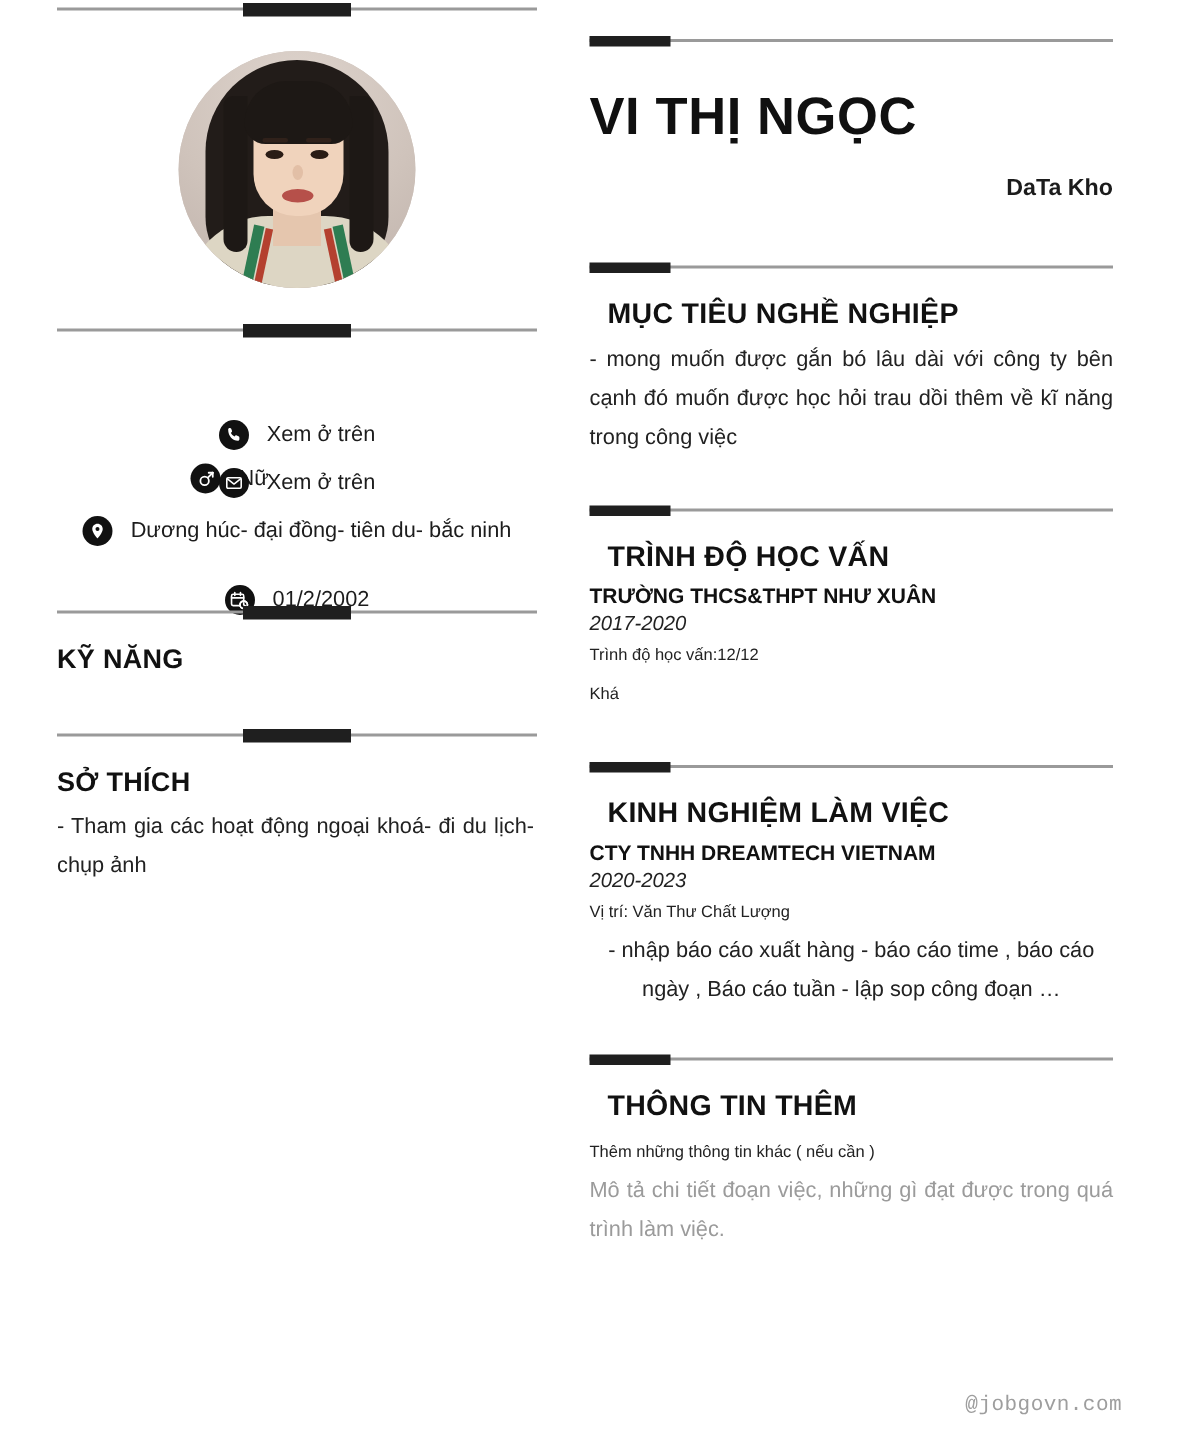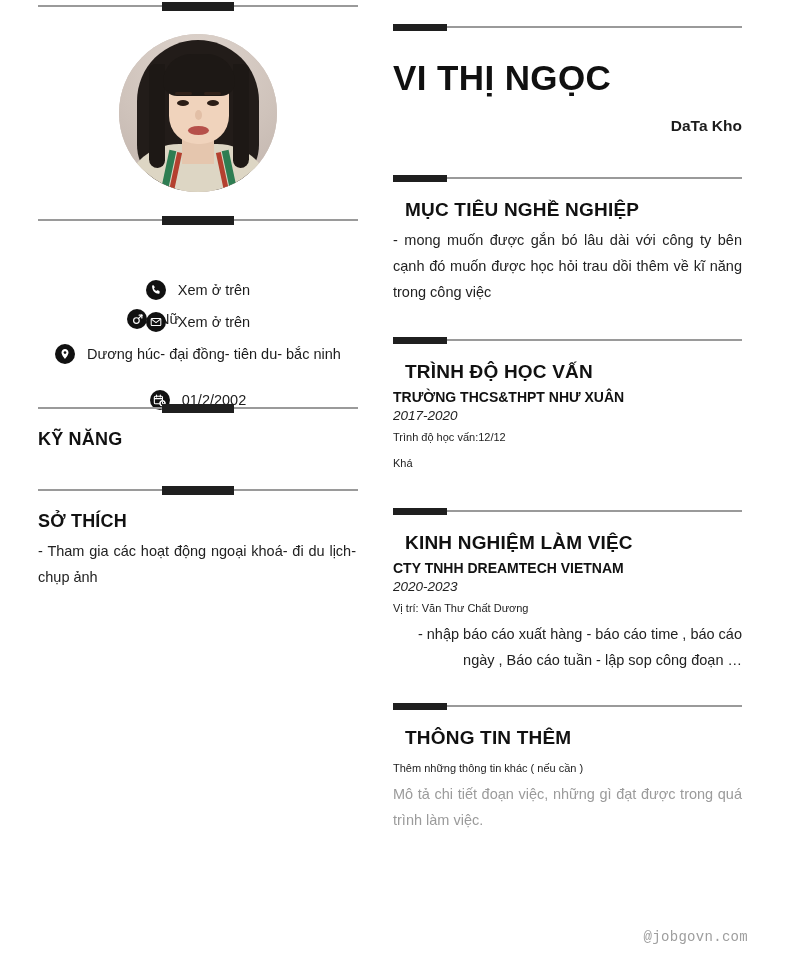--- a/index.html
+++ b/index.html
@@ -261,21 +261,21 @@
     margin: 15px 0 6px 0;
   }
 
   .body-text {
     font-size: 14.5px;
     line-height: 26px;
     color: #222222;
     text-align: justify;
     margin: 0;
   }
-  .body-text.no-justify { text-align: right; }
+  .body-text.no-justify { text-align: center; }
 
   .org {
     font-size: 14px;
     font-weight: bold;
     margin: 2px 0 0 0;
     color: #111111;
     text-transform: uppercase;
   }
   .years {
     font-size: 13.5px;
@@ -467,21 +467,21 @@
     </div>
 
     <div class="sec-block right">
       <div class="divider-left" style="margin-top:20px">
         <span class="line"></span>
         <span class="bar"></span>
       </div>
       <div class="sec-head">KINH NGHIỆM LÀM VIỆC</div>
       <div class="org">CTY TNHH DREAMTECH VIETNAM</div>
       <div class="years">2020-2023</div>
-      <div class="line-item">Vị trí: Văn Thư Chất Dương</div>
+      <div class="line-item">Vị trí: Văn Thư Chất Lượng</div>
       <p class="body-text no-justify">- nhập báo cáo xuất hàng - báo cáo time , báo cáo ngày , Báo cáo tuần - lập sop công đoạn …</p>
     </div>
 
     <div class="sec-block right">
       <div class="divider-left" style="margin-top:18px">
         <span class="line"></span>
         <span class="bar"></span>
       </div>
       <div class="sec-head">THÔNG TIN THÊM</div>
       <div class="line-item">Thêm những thông tin khác ( nếu cần )</div>

